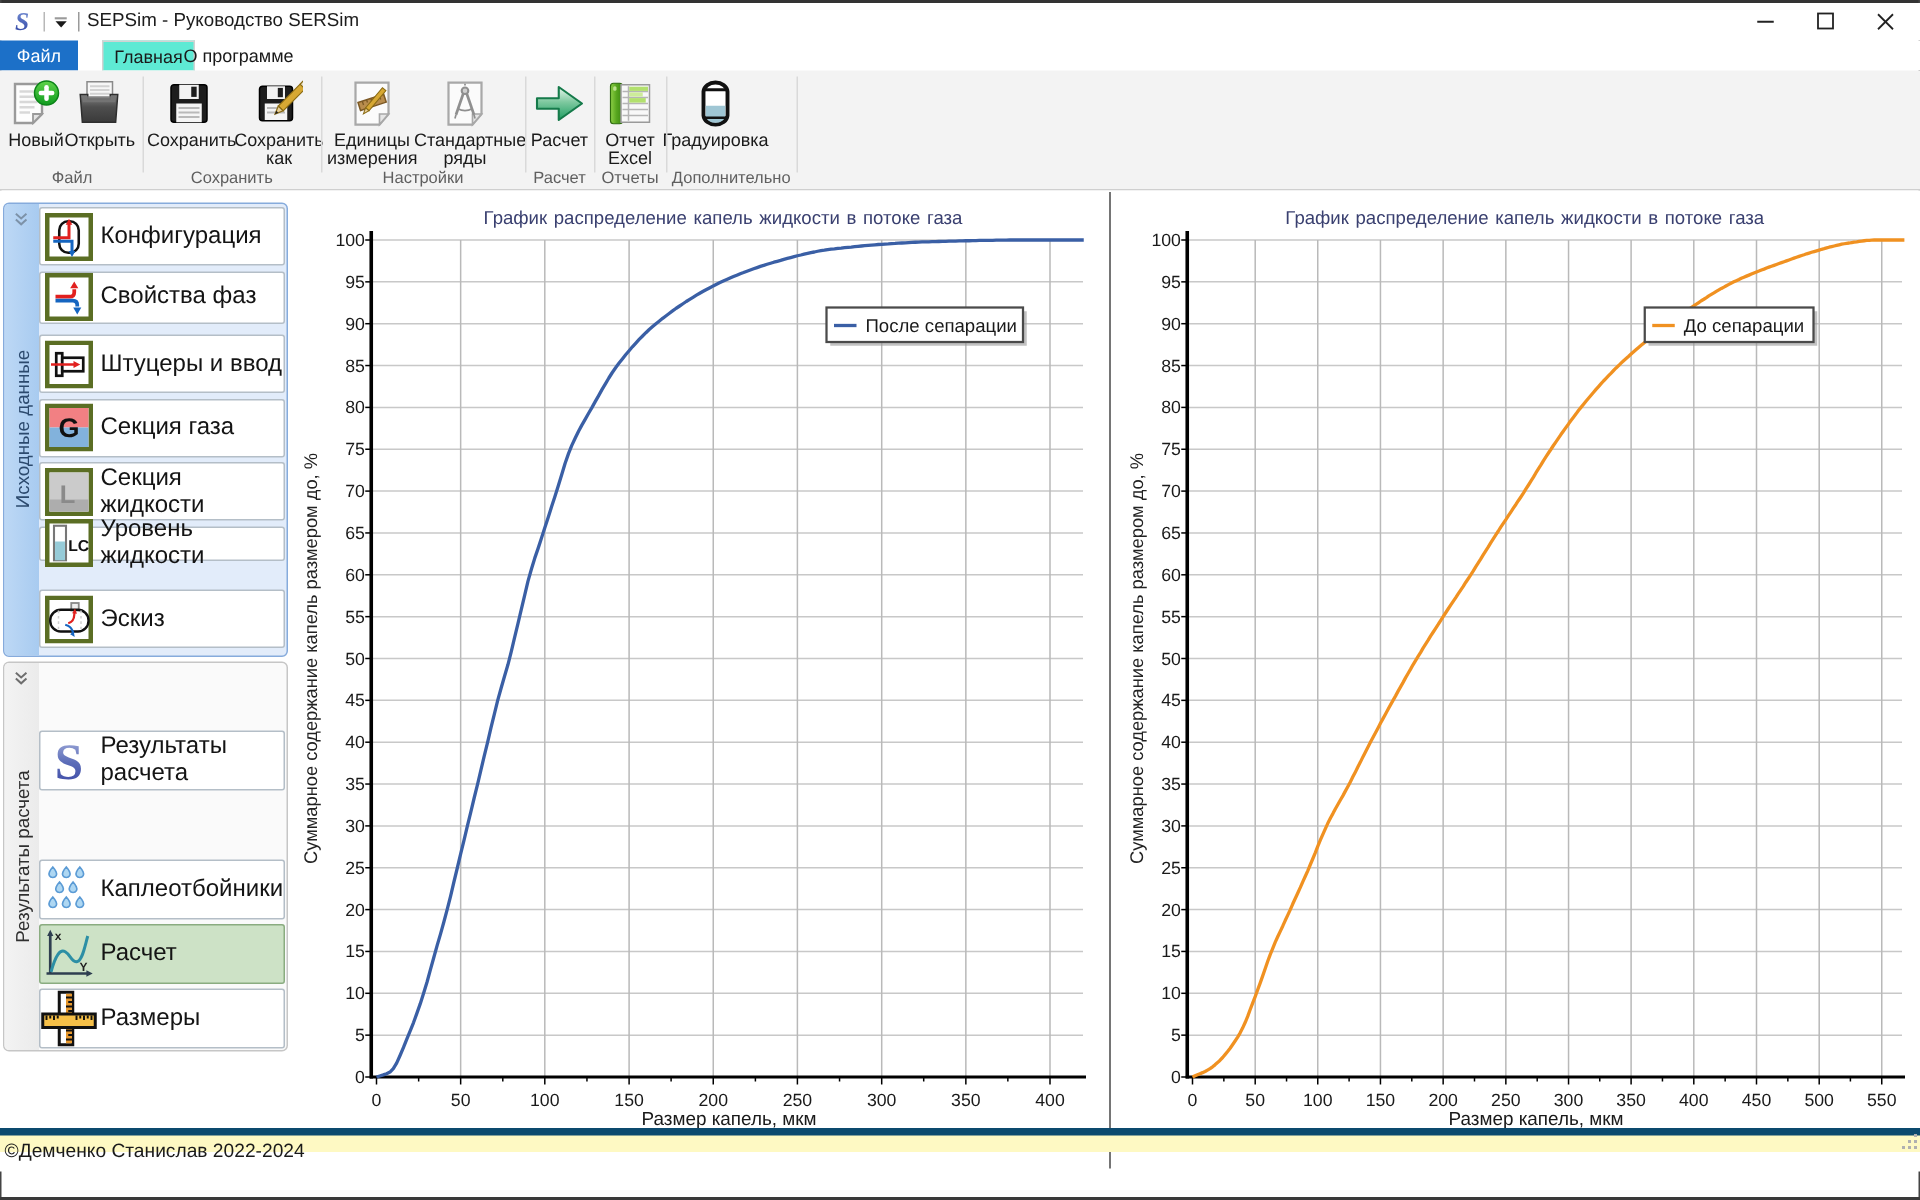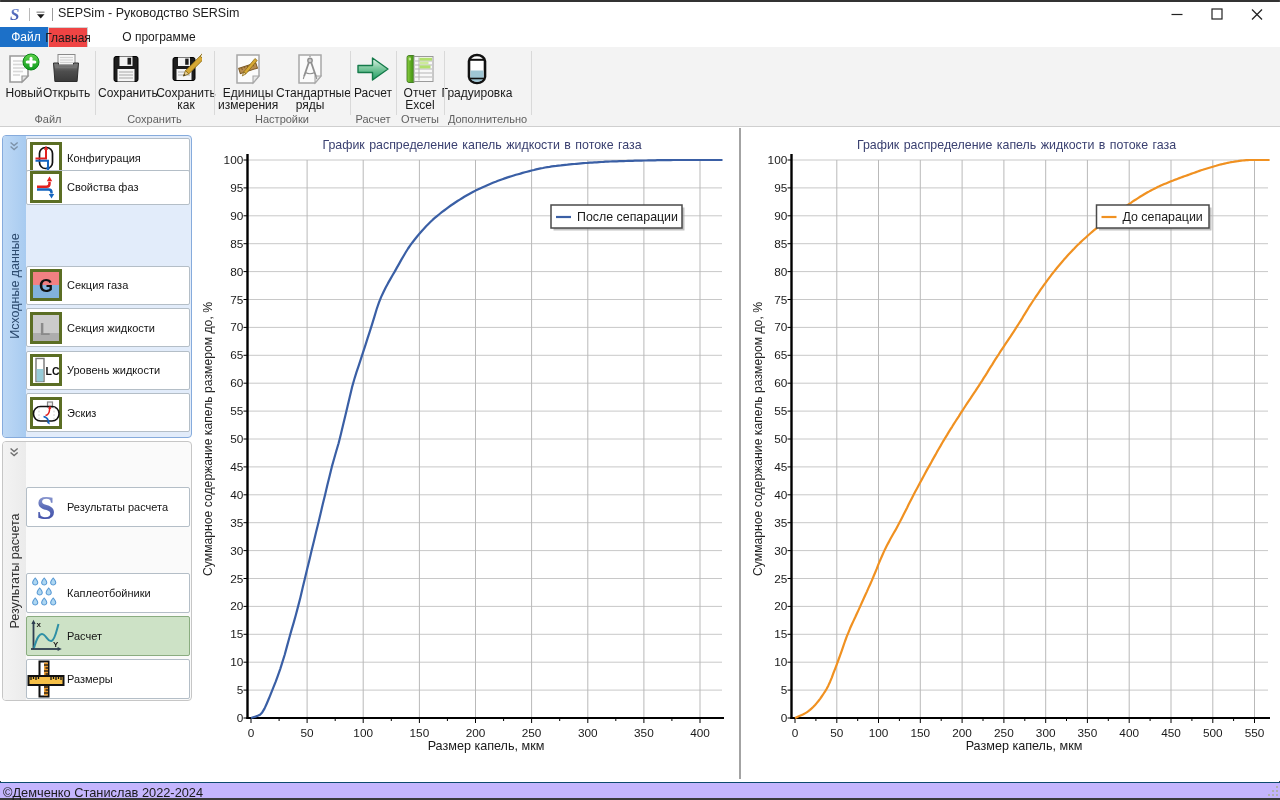--- a/index.html
+++ b/index.html
@@ -6,42 +6,42 @@
 .bord{position:absolute;background:#8a8a8a}
 #title{position:absolute;left:0;top:2px;width:100%;height:25px;background:#fff}
 #logoS{position:absolute;left:10px;top:3px;font-family:"Liberation Serif",serif;font-weight:bold;font-style:italic;font-size:17px;background:linear-gradient(#7c96d8,#23379b);-webkit-background-clip:text;background-clip:text;color:transparent}
 .tsep{position:absolute;top:6px;width:1px;height:13px;background:#b8b8b8}
 #qat{position:absolute;left:36px;top:9px}
 #tititle{position:absolute;left:58px;top:4px;font-size:12.5px;color:#1c1c1c}
 .wbtn{position:absolute;top:0;height:25px;width:40px}
 #tabs{position:absolute;left:0;top:27px;width:100%;height:20px;background:#fff}
 .tab{position:absolute;top:0;height:20px;font-size:12px;display:flex;align-items:center;justify-content:center}
 #tabFile{left:0;width:52px;background:#1c70c8;color:#fff}
-#tabMain{left:48px;width:40px;background:#ef4444;border:1px solid #d2d2d2;border-bottom:none;color:#1a1a1a}
+#tabMain{left:68px;width:62px;background:#5eead4;border:1px solid #d2d2d2;border-bottom:none;color:#1a1a1a}
 #tabAbout{left:119px;width:80px;color:#1a1a1a}
 #ribbon{position:absolute;left:0;top:47px;width:100%;height:80px;background:#f3f3f3;border-bottom:1px solid #cfcfcf}
 .rbtn{position:absolute;top:6px;text-align:center}
 .ric{margin:0 auto;height:32px}
 .rlb{margin-top:2px;font-size:12px;line-height:12px;color:#1a1a1a}
 .rsep{position:absolute;top:4px;width:1px;height:64px;background:#d9d9d9}
 .rgl{position:absolute;top:66px;font-size:11px;color:#5f5f5f;text-align:center}
 #content{position:absolute;left:0;top:127px;width:100%;height:654px;background:#fff}
 #p1{position:absolute;left:2px;top:7.5px;width:190px;height:303px;background:#e2ecfa;border:1px solid #86abdc;border-radius:4px}
 #p1 .strip{position:absolute;left:0;top:0;width:23px;height:100%;background:linear-gradient(90deg,#bdd8f5,#a8cbf0);border-radius:3px 0 0 3px}
 #p2{position:absolute;left:2px;top:314.4px;width:190px;height:260px;background:#fafafa;border:1px solid #c6c6c6;border-radius:4px}
 #p2 .strip{position:absolute;left:0;top:0;width:23px;height:100%;background:linear-gradient(90deg,#f3f3f3,#ebebeb);border-radius:3px 0 0 3px}
 .vlab{position:absolute;left:50%;top:50%;transform:translate(-50%,-50%) rotate(180deg);writing-mode:vertical-rl;font-size:12.5px;white-space:nowrap}
 #p1 .vlab{color:#2c4a6e}
 #p2 .vlab{color:#2f2f2f}
 .chev{position:absolute;left:6px;top:5px;width:11px;height:10px}
 .sbtn{position:absolute;left:23px;width:164px;background:#fff;border:1px solid #b4bec7;border-radius:2px;display:flex;align-items:center}
 .sbtn.sel{background:#cde2c6;border-color:#8aac80}
 .sic{width:38px;display:flex;align-items:center;justify-content:center;flex:0 0 38px}
-.slb{font-size:11px;color:#141414;padding-left:2px}
-#status{position:absolute;left:0;top:782px;width:100%;height:16px;background:#c4b5fd;border-top:1px solid #0c4a6e}
+.slb{font-size:16px;color:#141414;padding-left:2px}
+#status{position:absolute;left:0;top:752px;width:100%;height:16px;background:#fef9c3;border-top:5px solid #0c4a6e}
 #status .txt{position:absolute;left:3px;top:2px;font-size:12.8px;color:#1a1a1a}
 </style></head><body>
 <div id="win">
 <div class="bord" style="left:0;top:0;width:1280px;height:2px;background:#333"></div>
 <div class="bord" style="left:0;top:0;width:1px;height:800px;background:#444"></div>
 <div class="bord" style="right:0;top:0;width:1.5px;height:800px;background:#444"></div>
 <div class="bord" style="left:0;bottom:0;width:1280px;height:2px;background:#3a3a3a"></div>
 <div id="title">
  <span id="logoS">S</span>
  <div class="tsep" style="left:29px"></div>
@@ -263,32 +263,44 @@
               <rect x="1.5" y="1.5" width="29" height="29" fill="#fff" stroke="#5b6e24" stroke-width="3"></rect>
 <rect x="9.5" y="5.5" width="13" height="21" rx="6" fill="none" stroke="#111" stroke-width="1.7"></rect>
 <polyline points="5.5,16.5 16,16.5 16,7.2" fill="none" stroke="#e1201e" stroke-width="2"></polyline>
               <path d="M16 3.8 l-2.2 4 h4.4 z" fill="#e1201e"></path>
 <polyline points="5.5,18.8 18,18.8 18,26" fill="none" stroke="#1565c0" stroke-width="2"></polyline>
               <path d="M18 29.4 l-2.2-4 h4.4 z" fill="#1565c0"></path>
             </svg>
           </div>
           <div class="slb">Конфигурация</div>
         </div>
-        <div class="sbtn" style="top:34px;height:35px">
+        <div class="sbtn" style="top:45px;height:35px">
           <div class="sic">
             <svg width="32" height="32" viewBox="0 0 32 32">
               <rect x="1.5" y="1.5" width="29" height="29" fill="#fff" stroke="#5b6e24" stroke-width="3"></rect>
 <path d="M7 15.8 h9.5 q3 0 3-3 v-2" fill="none" stroke="#e1201e" stroke-width="2.5"></path>
               <path d="M19.5 5.6 l-2.7 4.6 h5.4 z" fill="#e1201e"></path>
 <path d="M7 18.4 h11.5 q3 0 3 3 v1" fill="none" stroke="#1565c0" stroke-width="2.5"></path>
               <path d="M21.5 27.6 l-2.7-4.6 h5.4 z" fill="#1565c0"></path>
             </svg>
           </div>
           <div class="slb">Свойства фаз</div>
         </div>
+        <div class="sbtn" style="top:87.7px;height:39px">
+          <div class="sic">
+            <svg width="32" height="32" viewBox="0 0 32 32">
+              <rect x="1.5" y="1.5" width="29" height="29" fill="#fff" stroke="#5b6e24" stroke-width="3"></rect>
+<rect x="7.5" y="8.5" width="4" height="15" fill="#fff" stroke="#111" stroke-width="1.8"></rect>
+<rect x="11.5" y="11.5" width="14" height="9" fill="#fff" stroke="#111" stroke-width="1.8"></rect>
+<line x1="4" y1="16" x2="20" y2="16" stroke="#e1201e" stroke-width="1.8"></line>
+              <path d="M23.5 16 l-4.5-2.4 v4.8 z" fill="#e1201e"></path>
+            </svg>
+          </div>
+          <div class="slb">Штуцеры и ввод</div>
+        </div>
         <div class="sbtn" style="top:130.2px;height:39px">
           <div class="sic">
             <svg width="32" height="32" viewBox="0 0 32 32">
               <rect x="1.5" y="1.5" width="29" height="29" fill="#fff" stroke="#5b6e24" stroke-width="3"></rect>
 <rect x="3" y="3" width="26" height="13" fill="#f28083"></rect>
               <rect x="3" y="16" width="26" height="13" fill="#82b2dc"></rect>
 <text x="16" y="22.5" text-anchor="middle" font-family="Liberation Sans" font-size="18" font-weight="bold" fill="#111">G</text>
             </svg>
           </div>
           <div class="slb">Секция газа</div>
@@ -297,21 +309,21 @@
           <div class="sic">
             <svg width="32" height="32" viewBox="0 0 32 32">
               <rect x="1.5" y="1.5" width="29" height="29" fill="#fff" stroke="#5b6e24" stroke-width="3"></rect>
 <rect x="3" y="3" width="26" height="26" fill="#cbcbcb"></rect>
               <rect x="3" y="21" width="26" height="8" fill="#adadad"></rect>
 <text x="15" y="23" text-anchor="middle" font-family="Liberation Sans" font-size="17" font-weight="bold" fill="#8a8a8a">L</text>
             </svg>
           </div>
           <div class="slb">Секция жидкости</div>
         </div>
-        <div class="sbtn" style="top:215.2px;height:39px">
+        <div class="sbtn" style="top:215.2px;height:23px">
           <div class="sic">
             <svg width="32" height="32" viewBox="0 0 32 32">
               <rect x="1.5" y="1.5" width="29" height="29" fill="#fff" stroke="#5b6e24" stroke-width="3"></rect>
 <rect x="6" y="4.5" width="8" height="23" fill="#fff" stroke="#777" stroke-width="1.4"></rect>
 <rect x="6.7" y="15" width="6.6" height="12.5" fill="#96cbd8"></rect>
 <text x="15.5" y="21" font-family="Liberation Sans" font-size="10.5" font-weight="bold" fill="#111">LC</text>
             </svg>
           </div>
           <div class="slb">Уровень жидкости</div>
         </div>

